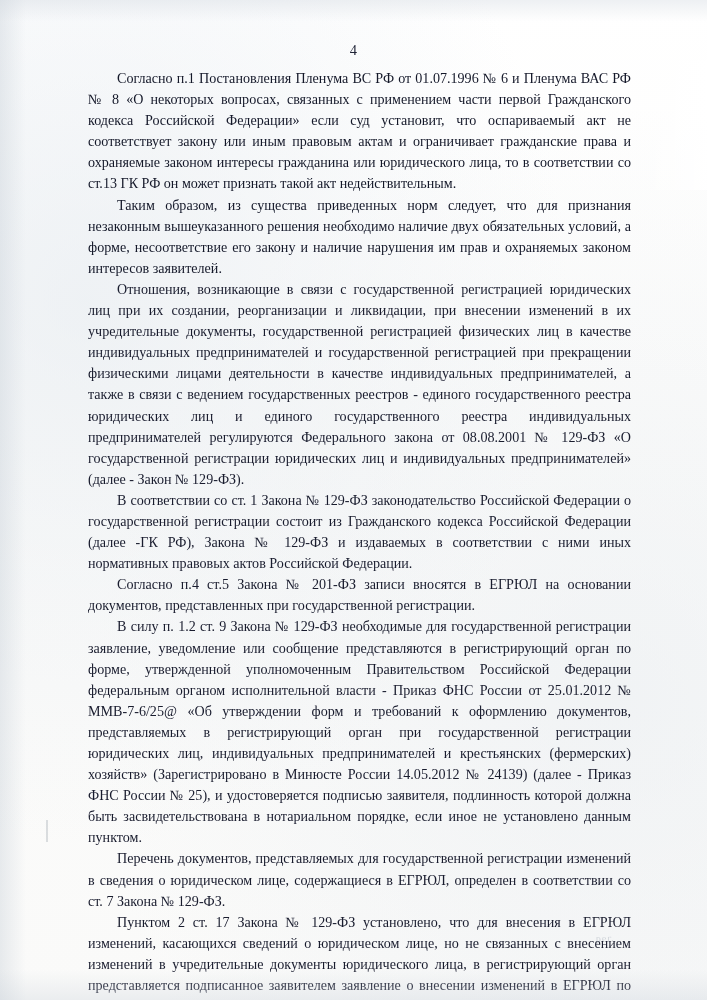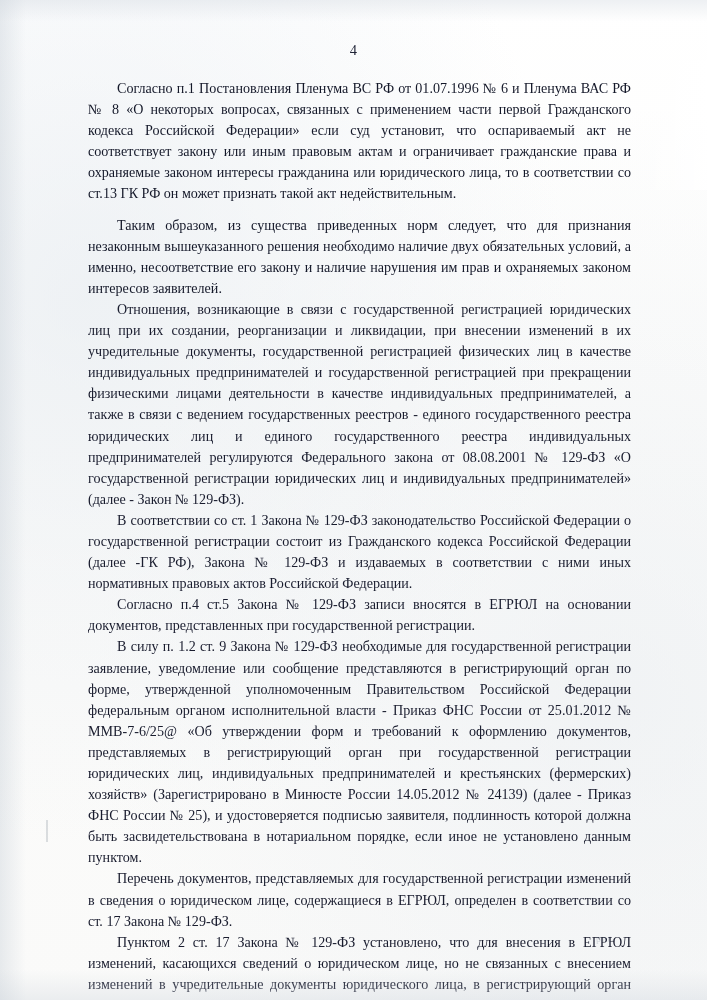--- a/index.html
+++ b/index.html
@@ -48,21 +48,20 @@
     margin: 0;
     text-indent: 29px;
     text-align: justify;
     text-justify: inter-word;
     hyphens: none;
   }
   
   .body-text p:nth-child(1),
   .body-text p:nth-child(2) {
     color: #141829;
-    margin-top: 10px;
   }
   .body-text p:nth-child(n+9) {
     color: #1b1f31;
   }
   .fade-right {
     position: absolute;
     top: 60px;
     right: 0;
     width: 70px;
     height: 130px;
@@ -116,26 +115,26 @@
 </style>
 </head>
 <body>
 
 <div class="page">
 
   <div class="page-number">4</div>
 
   <div class="body-text">
     <p>Согласно п.1 Постановления Пленума ВС РФ от 01.07.1996 № 6 и Пленума ВАС РФ № 8 «О некоторых вопросах, связанных с применением части первой Гражданского кодекса Российской Федерации» если суд установит, что оспариваемый акт не соответствует закону или иным правовым актам и ограничивает гражданские права и охраняемые законом интересы гражданина или юридического лица, то в соответствии со ст.13 ГК РФ он может признать такой акт недействительным.</p>
-    <p>Таким образом, из существа приведенных норм следует, что для признания незаконным вышеуказанного решения необходимо наличие двух обязательных условий, а именно, несоответствие его закону и наличие нарушения им прав и охраняемых законом интересов заявителей.</p>
+    <p>Таким образом, из существа приведенных норм следует, что для признания незаконным вышеуказанного решения необходимо наличие двух обязательных условий, а форме, несоответствие его закону и наличие нарушения им прав и охраняемых законом интересов заявителей.</p>
     <p>Отношения, возникающие в связи с государственной регистрацией юридических лиц при их создании, реорганизации и ликвидации, при внесении изменений в их учредительные документы, государственной регистрацией физических лиц в качестве индивидуальных предпринимателей и государственной регистрацией при прекращении физическими лицами деятельности в качестве индивидуальных предпринимателей, а также в связи с ведением государственных реестров - единого государственного реестра юридических лиц и единого государственного реестра индивидуальных предпринимателей регулируются Федерального закона от 08.08.2001 № 129-ФЗ «О государственной регистрации юридических лиц и индивидуальных предпринимателей» (далее - Закон № 129-ФЗ).</p>
     <p>В соответствии со ст. 1 Закона № 129-ФЗ законодательство Российской Федерации о государственной регистрации состоит из Гражданского кодекса Российской Федерации (далее -ГК РФ), Закона № 129-ФЗ и издаваемых в соответствии с ними иных нормативных правовых актов Российской Федерации.</p>
-    <p>Согласно п.4 ст.5 Закона № 129-ФЗ записи вносятся в ЕГРЮЛ на основании документов, представленных при государственной регистрации.</p>
+    <p>Согласно п.4 ст.5 Закона № 201-ФЗ записи вносятся в ЕГРЮЛ на основании документов, представленных при государственной регистрации.</p>
     <p>В силу п. 1.2 ст. 9 Закона № 129-ФЗ необходимые для государственной регистрации заявление, уведомление или сообщение представляются в регистрирующий орган по форме, утвержденной уполномоченным Правительством Российской Федерации федеральным органом исполнительной власти - Приказ ФНС России от 25.01.2012 № ММВ-7-6/25@ «Об утверждении форм и требований к оформлению документов, представляемых в регистрирующий орган при государственной регистрации юридических лиц, индивидуальных предпринимателей и крестьянских (фермерских) хозяйств» (Зарегистрировано в Минюсте России 14.05.2012 № 24139) (далее - Приказ ФНС России № 25), и удостоверяется подписью заявителя, подлинность которой должна быть засвидетельствована в нотариальном порядке, если иное не установлено данным пунктом.</p>
-    <p>Перечень документов, представляемых для государственной регистрации изменений в сведения о юридическом лице, содержащиеся в ЕГРЮЛ, определен в соответствии со ст. 17 Закона № 129-ФЗ.</p>
+    <p>Перечень документов, представляемых для государственной регистрации изменений в сведения о юридическом лице, содержащиеся в ЕГРЮЛ, определен в соответствии со ст. 7 Закона № 129-ФЗ.</p>
     <p>Пунктом 2 ст. 17 Закона № 129-ФЗ установлено, что для внесения в ЕГРЮЛ изменений, касающихся сведений о юридическом лице, но не связанных с внесением изменений в учредительные документы юридического лица, в регистрирующий орган представляется подписанное заявителем заявление о внесении изменений в ЕГРЮЛ по форме № Р14001, утвержденной уполномоченным Правительством Российской Федерации федеральным органом исполнительной власти, в котором подтверждается, что вносимые изменения соответствуют установленному законодательством Российской Федерации требованиям и содержащиеся в заявлении сведения достоверны.</p>
 
   </div>
 
   <div class="fade-right"></div>
   <div class="edge-shadow-left"></div>
   <div class="edge-shadow-top"></div>
   <div class="edge-shadow-bottom"></div>
   <div class="margin-speck"></div>
   <div class="stamp-mark">рег.</div>

